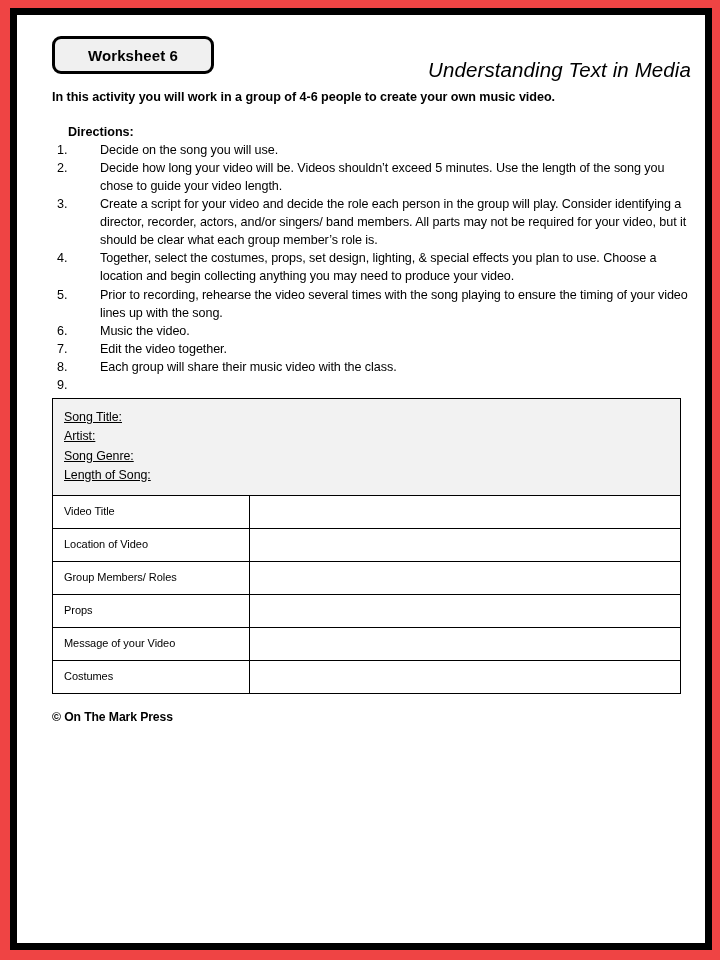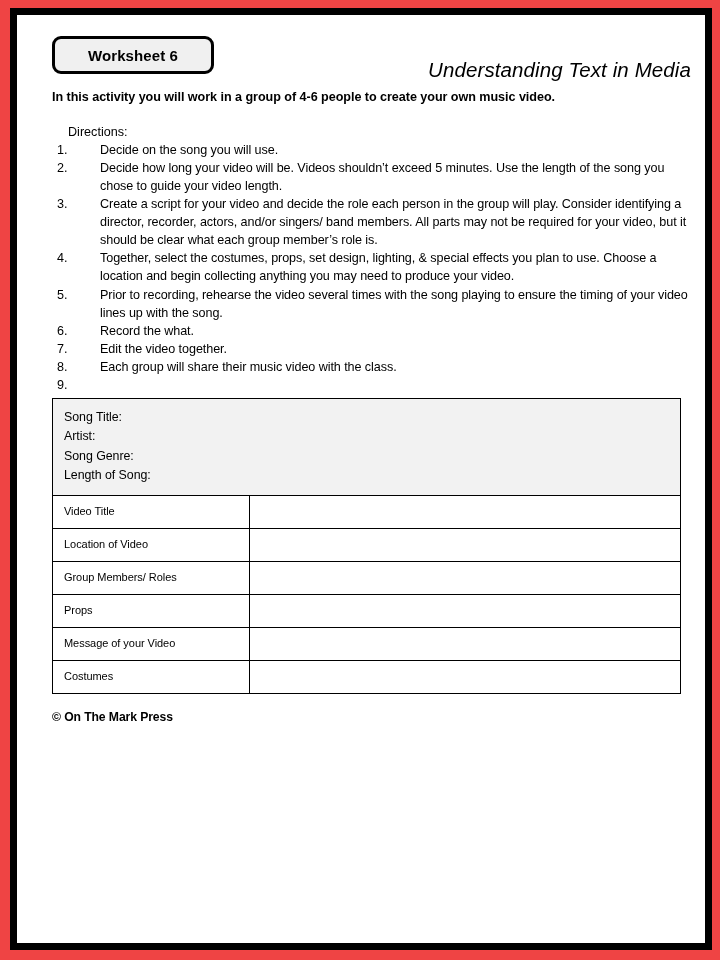--- a/index.html
+++ b/index.html
@@ -86,21 +86,21 @@
     margin: 9px 0 0 7px;
     font-size: 12.6px;
     font-weight: bold;
     letter-spacing: -0.05px;
   }
 
   
   .directions-heading {
     margin: 21px 0 2px 7px;
     font-size: 12.6px;
-    font-weight: normal;
+    font-weight: bold;
     padding-left: 16px;
   }
   ol.directions {
     list-style: none;
     margin: 0;
     padding: 0;
   }
   ol.directions > li {
     position: relative;
     margin: 0 0 0 7px;
@@ -129,21 +129,21 @@
     padding: 0;
     vertical-align: top;
   }
   .hdr-cell {
     background: #f2f2f2;
     padding: 9px 0 10px 11px !important;
     font-size: 12.4px;
     line-height: 1.56;
     letter-spacing: -0.05px;
   }
-  .hdr-cell div { white-space: nowrap; }
+  .hdr-cell div { white-space: nowrap; text-decoration: underline; }
 
   .label-col { width: 197px; }
   .row-label {
     padding: 9px 0 0 11px !important;
     font-size: 11px;
     letter-spacing: -0.05px;
   }
   tr.data-row td { height: 23px; }
   tr.script-row td { height: 145px; }
   .blank-cell { background: #ffffff; }
@@ -188,21 +188,21 @@
         <li>
           <span class="num">4.</span>
           <span>Together, select the costumes, props, set design, lighting, &amp; special effects you plan to use. Choose a location and begin collecting anything you may need to produce your video.</span>
         </li>
         <li>
           <span class="num">5.</span>
           <span>Prior to recording, rehearse the video several times with the song playing to ensure the timing of your video lines up with the song.</span>
         </li>
         <li>
           <span class="num">6.</span>
-          <span>Record the what.</span>
+          <span>Music the video.</span>
         </li>
         <li>
           <span class="num">7.</span>
           <span>Edit the video together.</span>
         </li>
         <li>
           <span class="num">8.</span>
           <span>Each group will share their music video with the class.</span>
         </li>
         <li>

